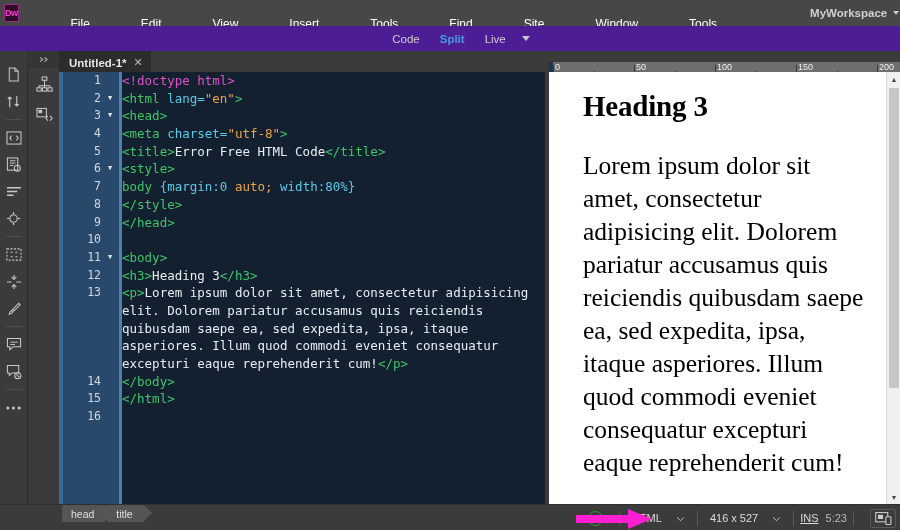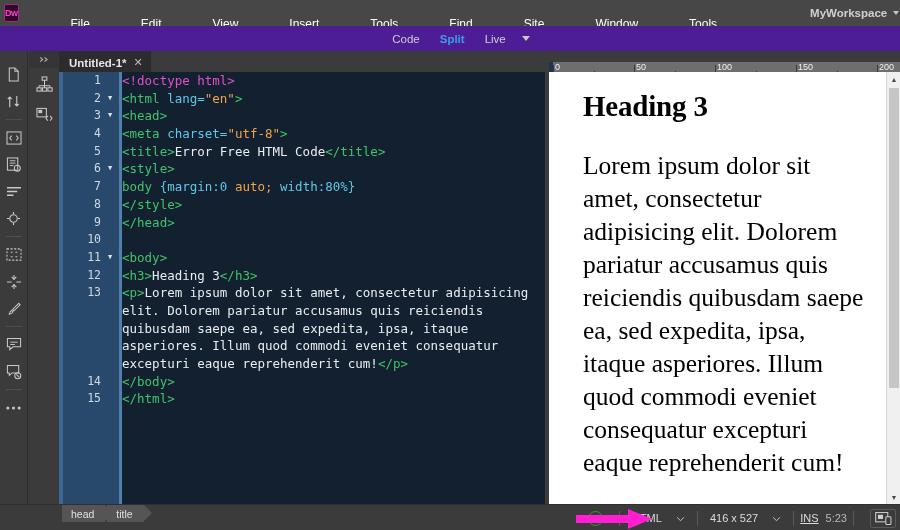--- a/index.html
+++ b/index.html
@@ -480,20 +480,25 @@
         </div>
         <div class="cl">
           <div class="ln">14</div>
           <div class="fold"></div>
           <div class="ctext"><span class="t-tag">&lt;/body&gt;</span></div>
         </div>
         <div class="cl">
           <div class="ln">15</div>
           <div class="fold"></div>
           <div class="ctext"><span class="t-tag">&lt;/html&gt;</span></div>
+        </div>
+        <div class="cl">
+          <div class="ln">16</div>
+          <div class="fold"></div>
+          <div class="ctext">&nbsp;</div>
         </div>
       </div>
   </div>
 
   <div class="splitter"></div>
 
   <div class="rulerwrap" id="rulerwrap">
     <div class="ruler-left-cap"></div>
   <div class="rtick major" style="left: 4px;"></div>
       <div class="rlabel" style="left: 4px;">0</div>

